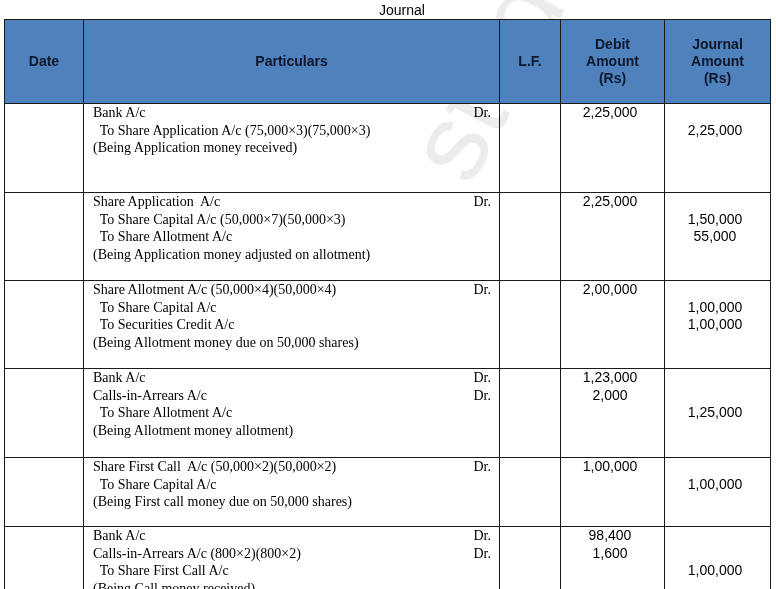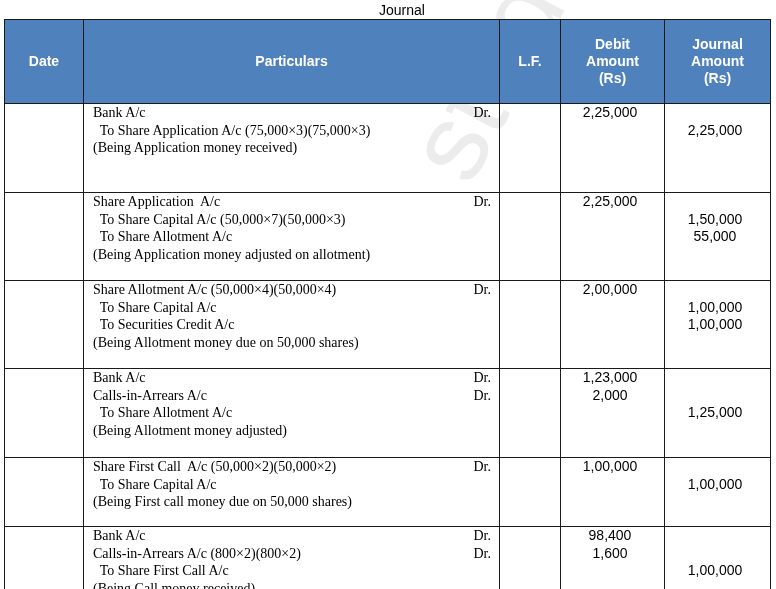--- a/index.html
+++ b/index.html
@@ -1,19 +1,19 @@
 <!DOCTYPE html>
 <html><head>
 <meta charset="utf-8">
 <style>
   html, body { margin:0; padding:0; background:#ffffff; }
   body { width:776px; height:589px; overflow:hidden; position:relative; font-family:"Liberation Sans", sans-serif; color:#000; }
   .title { position:absolute; left:0; width:776px; top:2px; text-align:center; font-weight:normal; font-size:14px;margin-left:14px; }
   table { position:absolute; left:4px; top:19px; border-collapse:collapse; table-layout:fixed; width:766px; }
-  th { background:#4f81bd; color:#ffffff; font-weight:bold; font-size:14px; border:1.5px solid #1a1a1a; text-align:center; vertical-align:middle; padding:16px; line-height:17px; }
+  th { background:#4f81bd; color:#0f172a; font-weight:bold; font-size:14px; border:1.5px solid #1a1a1a; text-align:center; vertical-align:middle; padding:16px; line-height:17px; }
   td { border:1.5px solid #1a1a1a; vertical-align:top; padding:0; font-size:14px; line-height:17.5px; }
   tr.hdr { height:54px; }
   td.part { padding-left:9px; padding-top:0; position:relative; }
   .line { display:flex; justify-content:space-between; white-space:pre;font-family:Liberation Serif, serif; }
   .line .dr { padding-right:8px; }
   td.amt { text-align:center; padding-right:5px; }
   .amtline { height:17.5px; white-space:pre; }
   .watermark { position:absolute; left:380px; top:140px; font-size:110px; color:rgba(200,200,200,0.35); transform:rotate(-62deg); transform-origin:left top; pointer-events:none; white-space:nowrap; font-family:"Liberation Sans", sans-serif; }
 </style>
 </head>
@@ -111,21 +111,21 @@
           <div class="amtline">1,00,000</div>
           <div class="amtline"></div>
         </td>
       </tr>
       <tr style="height: 89px;">
         <td></td>
         <td class="part">
           <div class="line"><span>Bank A/c</span><span class="dr">Dr.</span></div>
           <div class="line"><span>Calls-in-Arrears A/c</span><span class="dr">Dr.</span></div>
           <div class="line"><span>  To Share Allotment A/c</span><span class="dr"></span></div>
-          <div class="line"><span>(Being Allotment money adjusted)</span><span class="dr"></span></div>
+          <div class="line"><span>(Being Allotment money allotment)</span><span class="dr"></span></div>
         </td>
         <td></td>
         <td class="amt">
           <div class="amtline">1,23,000</div>
           <div class="amtline">2,000</div>
           <div class="amtline"></div>
           <div class="amtline"></div>
         </td>
         <td class="amt">
           <div class="amtline"></div>

